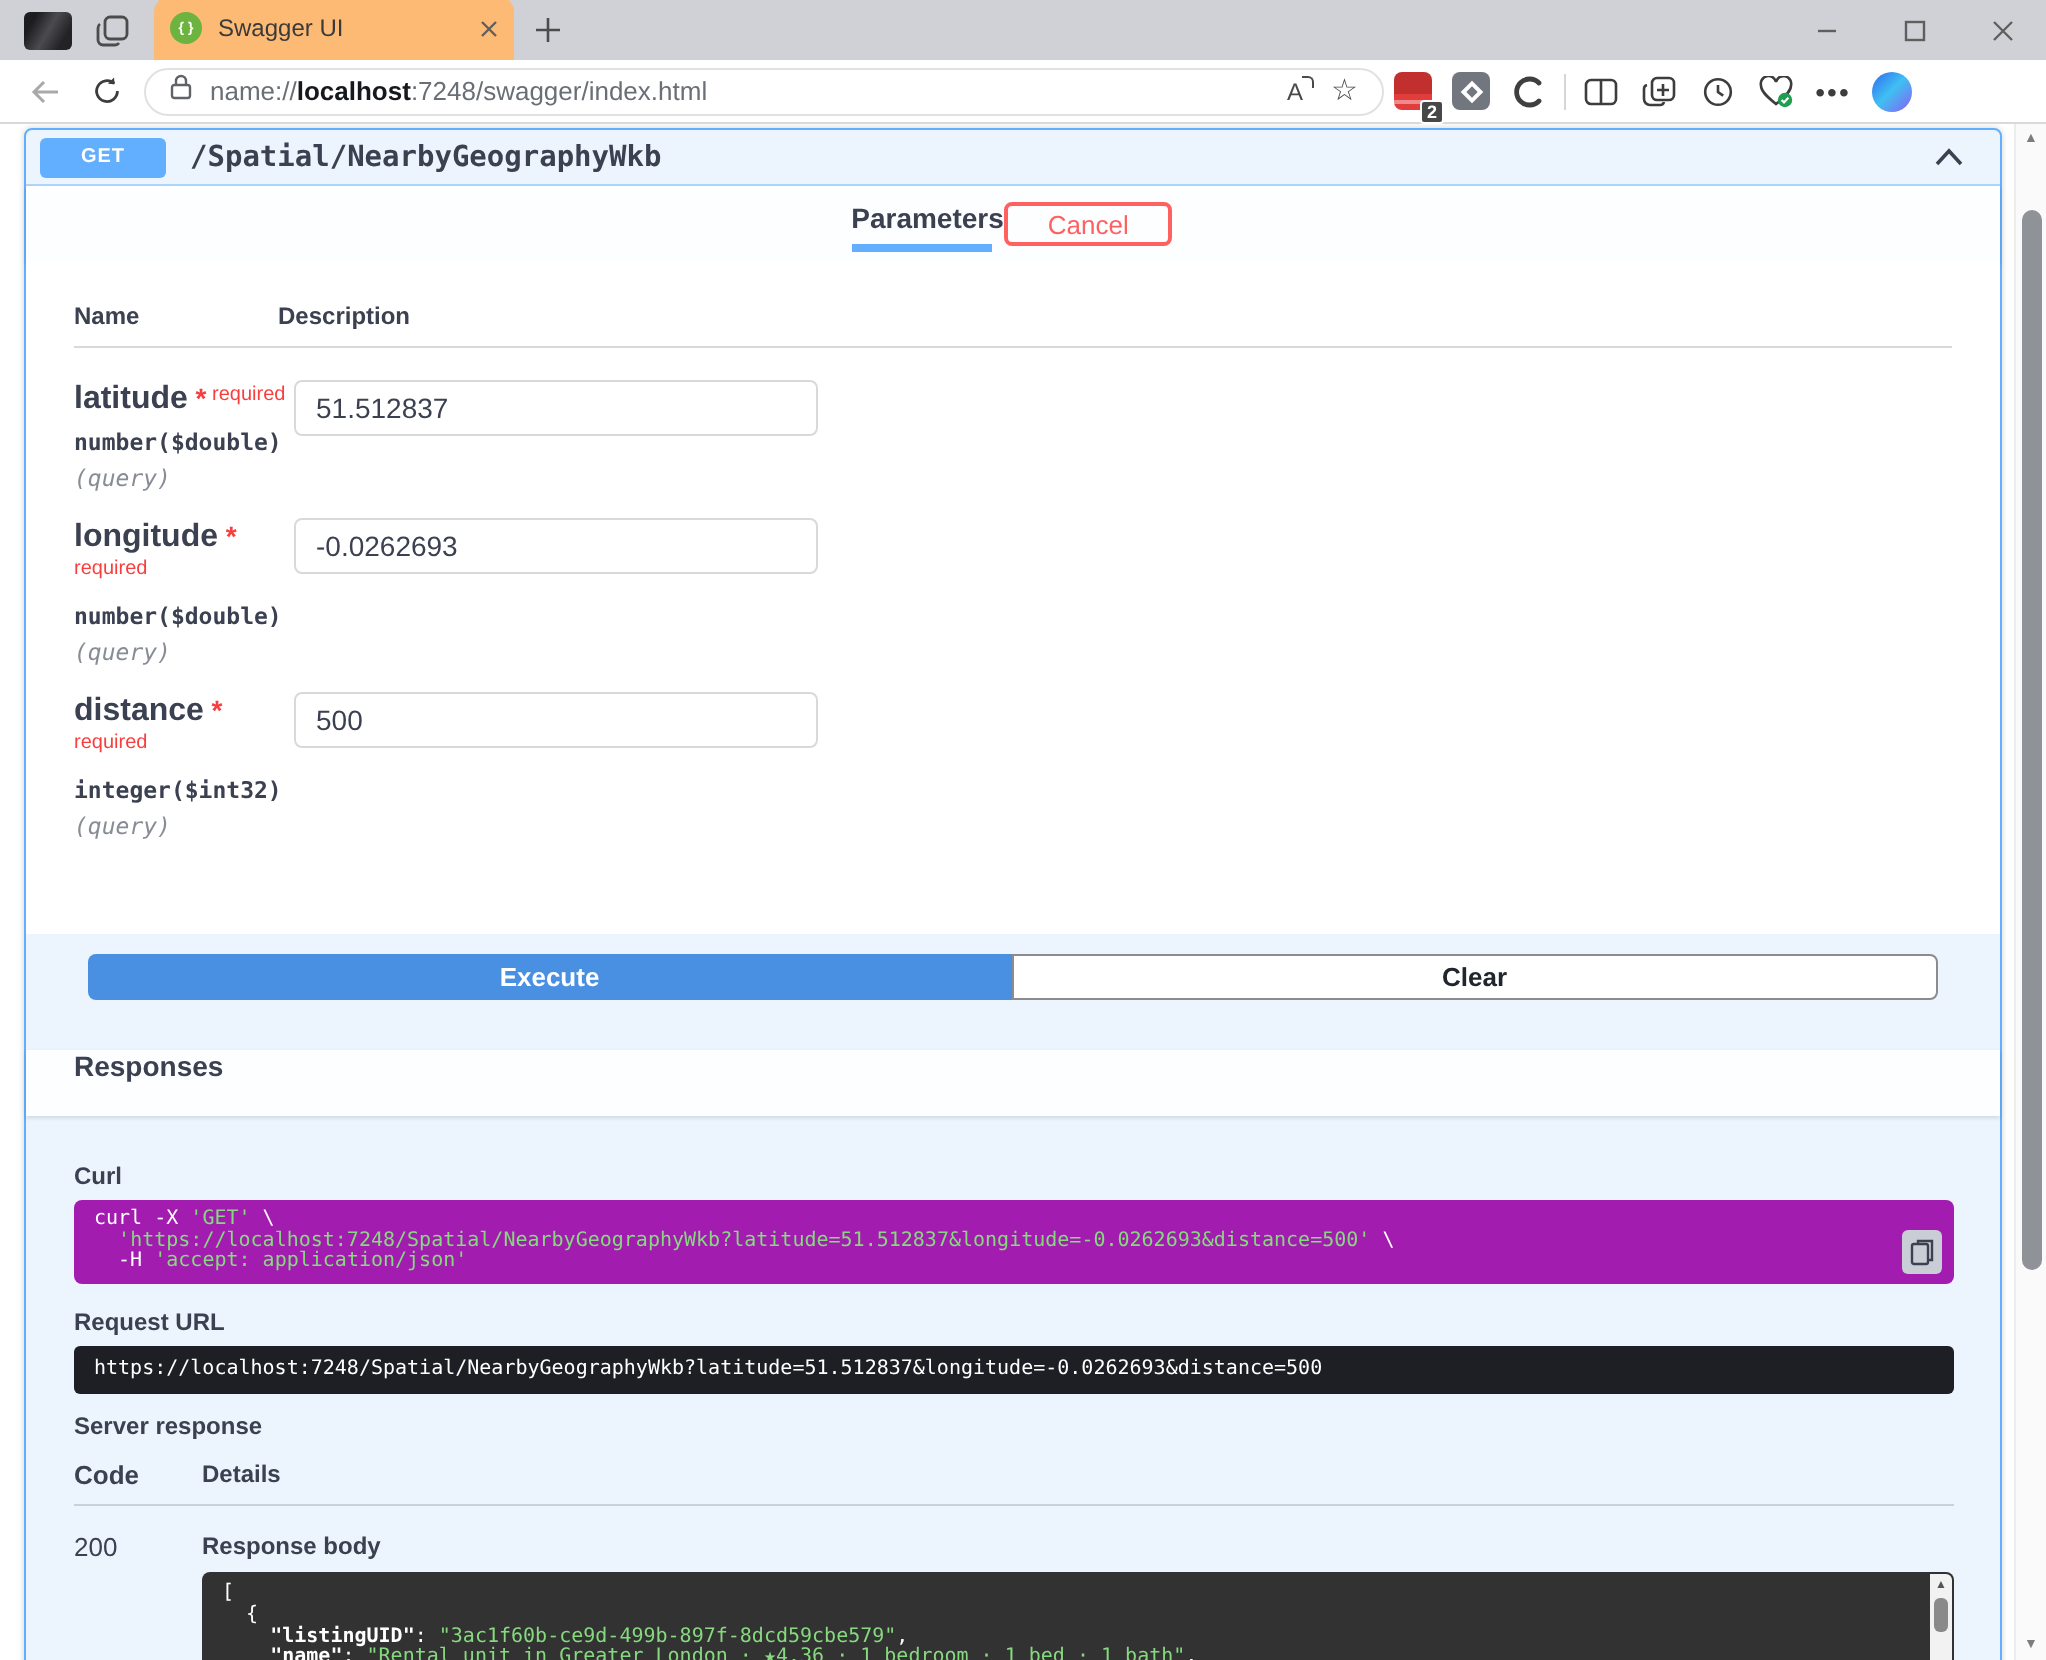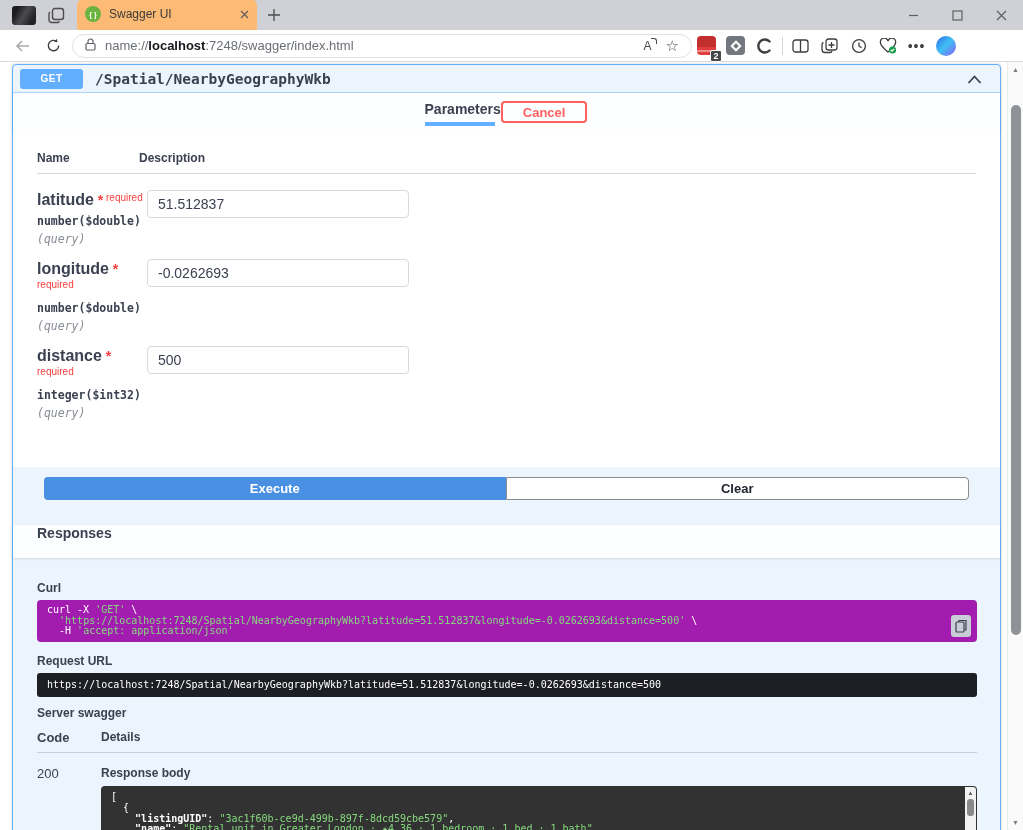--- a/index.html
+++ b/index.html
@@ -52,21 +52,21 @@
     border-bottom:1px solid rgba(97,175,254,.45)}
   .method-badge{background:#61affe;color:#fff;font-weight:700;font-size:10px;border-radius:3px;
     width:63px;height:20px;display:flex;align-items:center;justify-content:center;letter-spacing:.5px}
   .mono{font-family:"DejaVu Sans Mono","Liberation Mono",monospace}
   .op-path{font-weight:700;font-size:14.5px;color:#3b4151;margin-left:12px;flex:1}
 
   .sec-header{height:38px;background:rgba(255,255,255,.88);box-shadow:0 1px 2px rgba(0,0,0,.12);
     display:flex;align-items:center;justify-content:center;padding:0 20px 0 19px}
   .tab-h{font-size:14px;font-weight:700;position:relative;top:-3px}
   .tab-h::after{content:"";position:absolute;left:0;width:70px;height:4px;background:#61affe;bottom:-9px}
-  .btn-cancel{border:2px solid #ff6060;color:#ff6060;background:transparent;font-weight:700;font-size:13px;
+  .btn-cancel{border:2px solid #ff6060;color:#ff6060;background:transparent;font-weight:400;font-size:13px;
     border-radius:4px;height:22px;padding:0 20px;font-family:inherit;cursor:pointer}
 
   .params-wrap{background:#fff;padding:20px 24px 34px}
   .cols-head{display:flex;font-size:12px;font-weight:700;padding-bottom:8px;
     border-bottom:1px solid rgba(59,65,81,.2);margin-bottom:16px}
   .ncol{width:102px}
   .param-row{display:flex;margin-bottom:13px}
   .param-name-col{width:110px;padding-top:1px}
   .pname{font-size:16px;font-weight:700}
   .req-star{color:#f93e3e;font-weight:700;font-size:14px}
@@ -304,21 +304,21 @@
                 <path d="M4 3 V1.5 h7 v9.5 h-1.5" fill="none" stroke="#3b4151" stroke-width="1.2"></path>
               </svg>
           </button>
         </div>
 
         <div class="lbl mt12">Request URL</div>
         <div class="requrl-block">
           <div class="code-line">https://localhost:7248/Spatial/NearbyGeographyWkb?latitude=51.512837&amp;longitude=-0.0262693&amp;distance=500</div>
         </div>
 
-        <div class="lbl mt9">Server swagger</div>
+        <div class="lbl mt9">Server response</div>
 
         <div class="resp-table-head">
           <span class="code-col">Code</span>
           <span class="details-col">Details</span>
         </div>
 
         <div class="resp-row">
           <span class="status-code">200</span>
           <div class="resp-body-col">
             <div class="lbl">Response body</div>

